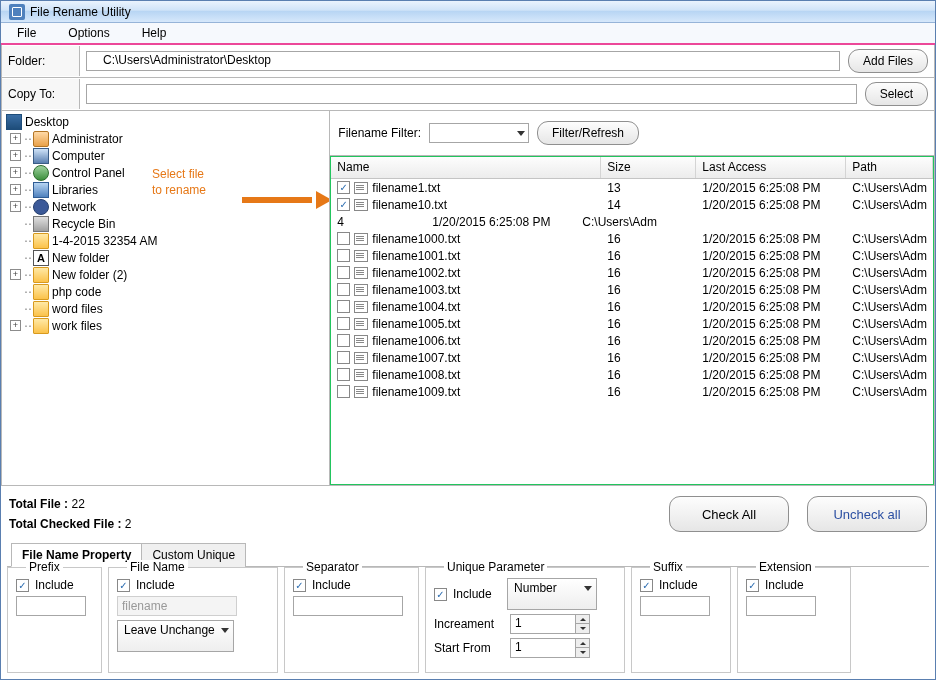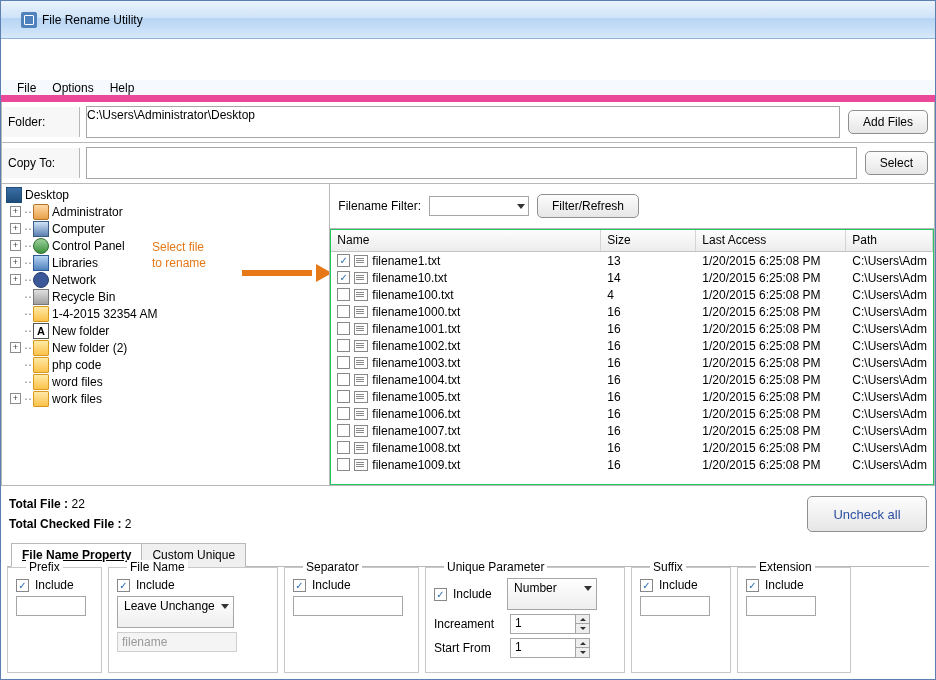--- a/index.html
+++ b/index.html
@@ -1,28 +1,28 @@
 <!DOCTYPE html>
 <html><head>
 <meta charset="utf-8">
 <style>
 * { box-sizing: border-box; font-family: "Segoe UI", Tahoma, sans-serif; font-size: 12px; }
 body { margin: 0; width: 936px; height: 680px; background: #fff; overflow: hidden; }
 .window { border: 1px solid #5a7fb0; width: 936px; height: 680px; display: flex; flex-direction: column; }
-.titlebar { height: 38px; background: linear-gradient(#eaf3fd,#cfe3f8 45%,#b6d4f3 46%,#d6e8fb); display: flex; align-items: center; padding: 0 20px; border-bottom: 1px solid #96b4d8; }
+.titlebar { height: 22px; background: linear-gradient(#eaf3fd,#cfe3f8 45%,#b6d4f3 46%,#d6e8fb); display: flex; align-items: center; padding: 0 8px; border-bottom: 1px solid #96b4d8; }
 .titlebar .icon-slot { width:16px; height:16px; background:#4f81bd; border-radius:2px; margin-right:5px; position:relative; }
 .titlebar .icon-slot::after{content:"";position:absolute;inset:3px;border:1px solid #fff;border-radius:1px;}
 .titlebar-text { color:#000; }
-.menubar { height: 22px; display:flex; align-items:center; gap:0; padding:0 8px; border-bottom:7px solid #ec4899; background:#f6f9fd;margin-top:41px; }
+.menubar { height: 22px; display:flex; align-items:center; gap:16px; padding:0 8px; border-bottom:2px solid #ec4899; background:#f6f9fd; }
 .menuitem { padding:2px 8px; cursor:default; }
 .fieldrow { display:flex; align-items:center; border:1px solid #b8b8b8; border-top:none; }
 .fieldrow .label { width:78px; padding:8px 6px; border-right:1px solid #b8b8b8; background:#f7f7f7; }
 .fieldrow .inputwrap { flex:1; padding:4px 6px; display:flex; gap:8px; align-items:center; }
-.textbox { flex:1; height:32px; border:1px solid #a6a6a6; background:#fff; padding:1px 0; }
-.btn { height:24px; padding:0 14px; border:1px solid #8f8f8f; background:linear-gradient(#fdfdfd,#e6e6e6); border-radius:5px; cursor:default; white-space:nowrap; }
+.textbox { flex:1; height:20px; border:1px solid #a6a6a6; background:#fff; padding:1px 16px; }
+.btn { height:24px; padding:0 14px; border:1px solid #8f8f8f; background:linear-gradient(#fdfdfd,#e6e6e6); border-radius:11px; cursor:default; white-space:nowrap; }
 .btn.big { height:36px; min-width:120px; font-size:13px; }
 .mid { flex:1; display:flex; border:1px solid #b8b8b8; border-top:none; overflow:hidden; }
 .treewrap { width:330px; border-right:1px solid #b8b8b8; overflow:auto; padding:2px 0 2px 2px; position:relative; }
 .treeitem { display:flex; align-items:center; gap:3px; height:17px; padding-left:2px; white-space:nowrap; }
 .treeitem .exp { width:11px; height:11px; border:1px solid #8c8c8c; font-size:9px; line-height:9px; text-align:center; background:#fff; color:#444; }
 .treeitem .sp { width:11px; }
 .ticon { width:16px; height:16px; display:inline-block; }
 .ticon.desktop{background:linear-gradient(#3a6ea5,#1e4d7a);border:1px solid #1e4d7a;}
 .ticon.folder{background:linear-gradient(#ffe9a6,#fbc24a);border:1px solid #d89a1e;border-radius:1px;}
 .ticon.computer{background:linear-gradient(#cfe3f8,#5a7fb0);border:1px solid #3a5c85;}
@@ -51,21 +51,21 @@
 .td.size{flex:0 0 95px;} .td.la{flex:0 0 150px;} .td.path{flex:1;}
 .chk { width:13px; height:13px; border:1px solid #888; background:#fff; display:inline-flex; align-items:center; justify-content:center; font-size:10px; color:#2b6cb0; }
 .chk.on::after{content:"✓";}
 .fileicon{width:14px;height:12px;background:#fff;border:1px solid #888;position:relative;}
 .fileicon::after{content:"";position:absolute;left:1px;top:2px;width:8px;height:1px;background:#888;box-shadow:0 2px #888,0 4px #888;}
 .statsrow { padding:10px 8px 6px; display:flex; align-items:center; gap:20px; }
 .statsrow .stats { display:flex; flex-direction:column; gap:6px; }
 .statsrow .btns { margin-left:auto; display:flex; gap:18px; }
 .tabs { display:flex; border-bottom:1px solid #b8b8b8; padding-left:4px; }
 .tab { padding:4px 10px; border:1px solid #b8b8b8; border-bottom:none; background:#f0f0f0; margin-right:-1px; position:relative; top:1px; }
-.tab.active { background:#fff; font-weight:bold; border-bottom:1px solid #fff;text-decoration:underline; }
+.tab.active { background:#fff; font-weight:bold; border-bottom:1px solid #fff; }
 .bottom { padding:4px 6px 6px; }
 .groups { display:flex; gap:6px; }
 .gb { border:1px solid #c8c8c8; padding:6px 8px 10px; position:relative; }
 .gb .ttl { position:absolute; top:-8px; left:18px; background:#fff; padding:0 3px; }
 .gb.prefix{width:95px;} .gb.fname{width:170px;} .gb.sep{width:135px;} .gb.uniq{width:200px;} .gb.suffix{width:100px;} .gb.ext{width:114px;}
 .gb .row{display:flex;align-items:center;gap:6px;margin:4px 0;}
 .shortbox{width:70px;height:20px;border:1px solid #a6a6a6;background:#fff;}
 .selectbox{height:32px;border:1px solid #a6a6a6;background:linear-gradient(#fff,#eee);padding:2px 18px 2px 6px;position:relative;display:inline-block;min-width:110px;}
 .selectbox::after{content:"";position:absolute;right:4px;top:7px;border-left:4px solid transparent;border-right:4px solid transparent;border-top:5px solid #333;}
 .spinner{height:20px;border:1px solid #a6a6a6;background:#fff;padding:1px 16px 1px 4px;position:relative;width:80px;display:inline-block;}
@@ -226,25 +226,20 @@
               <div class="td name">
                 <span class="chk on"></span>
                 <span class="fileicon"></span>
                 <span>filename10.txt</span>
               </div>
               <div class="td size">14</div>
               <div class="td la">1/20/2015 6:25:08 PM</div>
               <div class="td path">C:\Users\Adm</div>
             </div>
             <div class="tr">
-              <div class="td name">
-                <span class="chk"></span>
-                <span class="fileicon"></span>
-                <span>filename100.txt</span>
-              </div>
               <div class="td size">4</div>
               <div class="td la">1/20/2015 6:25:08 PM</div>
               <div class="td path">C:\Users\Adm</div>
             </div>
             <div class="tr">
               <div class="td name">
                 <span class="chk"></span>
                 <span class="fileicon"></span>
                 <span>filename1000.txt</span>
               </div>
@@ -346,20 +341,21 @@
       </div>
     </div>
   </div>
 
   <div class="statsrow">
     <div class="stats">
       <div><b>Total File :</b>&nbsp;<span>22</span></div>
       <div><b>Total Checked File :</b>&nbsp;<span>2</span></div>
     </div>
     <div class="btns">
+      <button class="btn big">Check All</button>
       <button class="btn big" style="color:#2b4fa2">Uncheck all</button>
     </div>
   </div>
 
   <div class="bottom">
     <div class="tabs">
       <div class="tab active">File Name Property</div>
       <div class="tab">Custom Unique</div>
     </div>
     <div class="groups">
@@ -373,24 +369,24 @@
             <div class="shortbox"></div>
           </div>
       </div>
       <div class="gb fname">
         <span class="ttl">File Name</span>
         <div class="row">
             <span class="chk on"></span>
             <span>Include</span>
           </div>
         <div class="row">
+            <div class="disabledbox">filename</div>
+          </div>
+        <div class="row">
             <span class="selectbox">Leave Unchange</span>
-          </div>
-        <div class="row">
-            <div class="disabledbox">filename</div>
           </div>
       </div>
       <div class="gb sep">
         <span class="ttl">Separator</span>
         <div class="row">
             <span class="chk on"></span>
             <span>Include</span>
           </div>
         <div class="row">
             <div class="shortbox" style="width:110px"></div>

